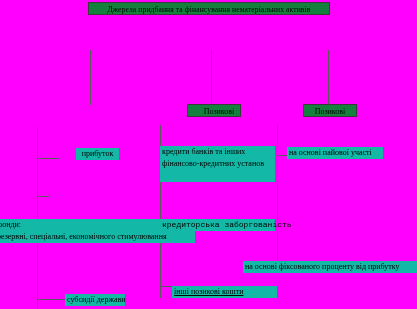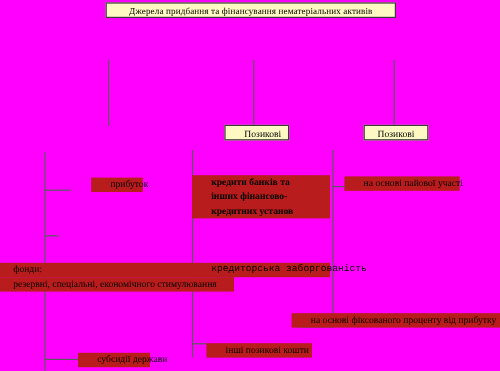--- a/index.html
+++ b/index.html
@@ -15,44 +15,43 @@
     position: relative;
   }
   #canvas {
     position: absolute;
     left: 0; top: 0;
     width: 417px;
     height: 309px;
   }
   .node {
     position: absolute;
-    background: #fef9c3;
+    background: #15803d;
     color: #000000;
     border: 1px solid #3a3a3a;
     font-size: 8px;
     line-height: 11px;
     text-align: center;
     white-space: nowrap;
     box-sizing: border-box;
     padding: 1px 3px;
   }
   .label {
     position: absolute;
-    background: #b91c1c;
+    background: #14b8a6;
     color: #000000;
     font-size: 8px;
     line-height: 11.5px;
     white-space: nowrap;
     box-sizing: border-box;
-    padding: 0px 16px;
+    padding: 0px 2px;
     text-align: left;
   }
   .label.wrap {
     white-space: normal;
-    font-weight: bold;
   }
   .vline {
     position: absolute;
     width: 1px;
     background: #5a5a5a;
   }
   .hline {
     position: absolute;
     height: 1px;
     background: #5a5a5a;
@@ -94,21 +93,21 @@
   <div class="label" style="left:-5px; top:231px; width:200px; height:12px;">резервні, спеціальні, економічного стимулювання</div>
 
   <div class="label" style="left:65px; top:294px; width:60px; height:12px; text-align:center;">субсидії держави</div>
 
   <div class="hline" style="left:160px; top:286px; width:12px;"></div>
 
   <div class="label wrap" style="left:160px; top:146px; width:115px; height:36px; line-height:12px;">кредити банків та інших фінансово-кредитних установ</div>
 
   <div class="label" style="left:160px; top:219px; width:115px; height:12px;font-family:Liberation Mono, monospace;">кредиторська заборгованість</div>
 
-  <div class="label" style="left:172px; top:286px; width:88px; height:12px;">інші позикові кошти</div>
+  <div class="label" style="left:172px; top:286px; width:105px; height:12px;text-decoration:underline;">інші позикові кошти</div>
 
   <div class="hline" style="left:277px; top:155px; width:10px;"></div>
   <div class="hline" style="left:248px; top:272px; width:29px;"></div>
 
   <div class="label" style="left:287px; top:147px; width:96px; height:12px;">на основі пайової участі</div>
 
   <div class="label" style="left:243px; top:261px; width:198px; height:12px;">на основі фіксованого проценту від прибутку</div>
 
 </div>
 

